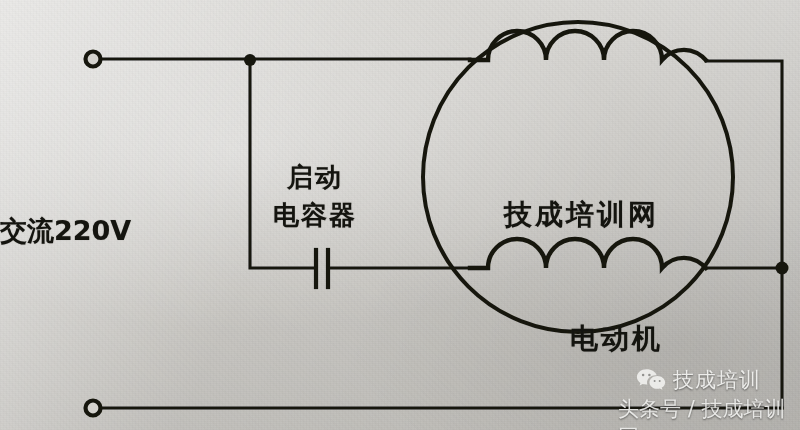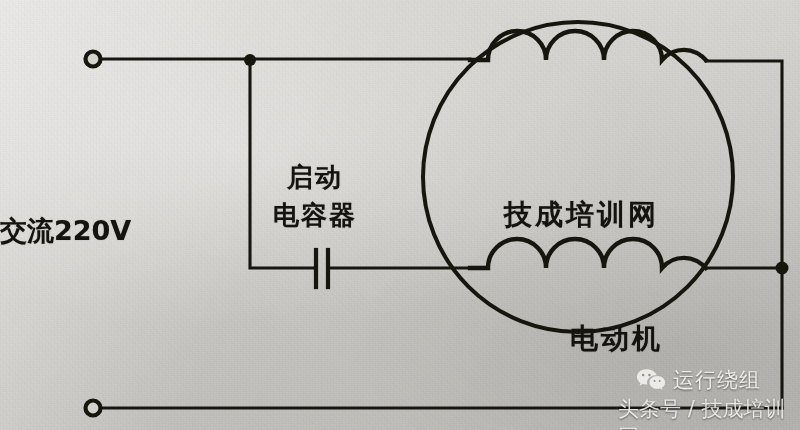--- a/index.html
+++ b/index.html
@@ -198,18 +198,18 @@
       <svg id="wechat-icon" width="30" height="24" viewBox="0 0 30 24" xmlns="http://www.w3.org/2000/svg">
         <g fill="#f0f0ee" opacity="0.92">
           <path d="M10.4 1.2C5.1 1.2 0.9 4.7 0.9 9c0 2.4 1.4 4.6 3.5 6L3.6 17.6l3.1-1.6c1.2 0.3 2.4 0.5 3.7 0.5 0.3 0 0.6 0 0.9 0 -0.2-0.6-0.3-1.3-0.3-2 0-4 3.9-7.2 8.7-7.2 0.3 0 0.6 0 0.9 0C19.8 3.8 15.6 1.2 10.4 1.2z"></path>
           <circle cx="7.1" cy="7.0" r="1.25" fill="#8f8f8c"></circle>
           <circle cx="13.4" cy="7.0" r="1.25" fill="#8f8f8c"></circle>
           <path d="M29.1 14.4c0-3.5-3.5-6.4-7.8-6.4 -4.3 0-7.8 2.9-7.8 6.4 0 3.5 3.5 6.4 7.8 6.4 0.9 0 1.8-0.1 2.6-0.4l2.5 1.3 -0.7-2.1C27.9 18.4 29.1 16.5 29.1 14.4z"></path>
           <circle cx="18.6" cy="12.9" r="1.0" fill="#8f8f8c"></circle>
           <circle cx="23.7" cy="12.9" r="1.0" fill="#8f8f8c"></circle>
         </g>
       </svg>
-      <span id="wm-brand">运行绕组</span>
+      <span id="wm-brand">技成培训</span>
     </div>
     <div id="wm-row2">头条号 / 技成培训网</div>
   </div>
 
 </div>
 
 </body></html>

